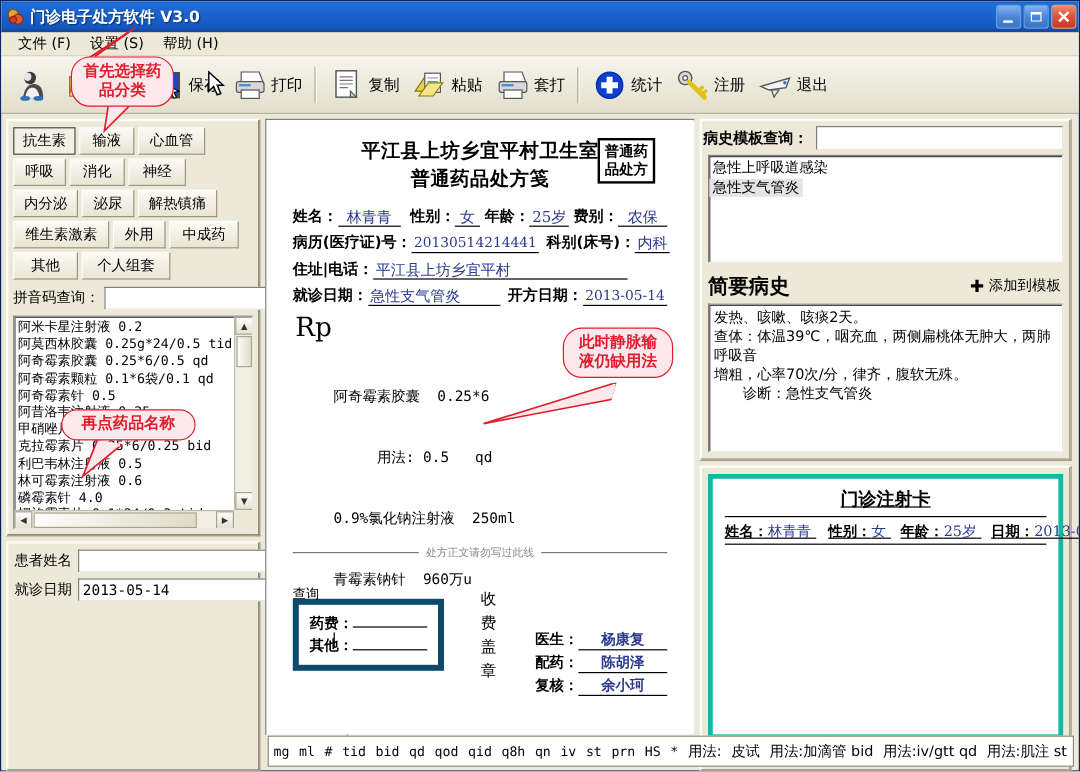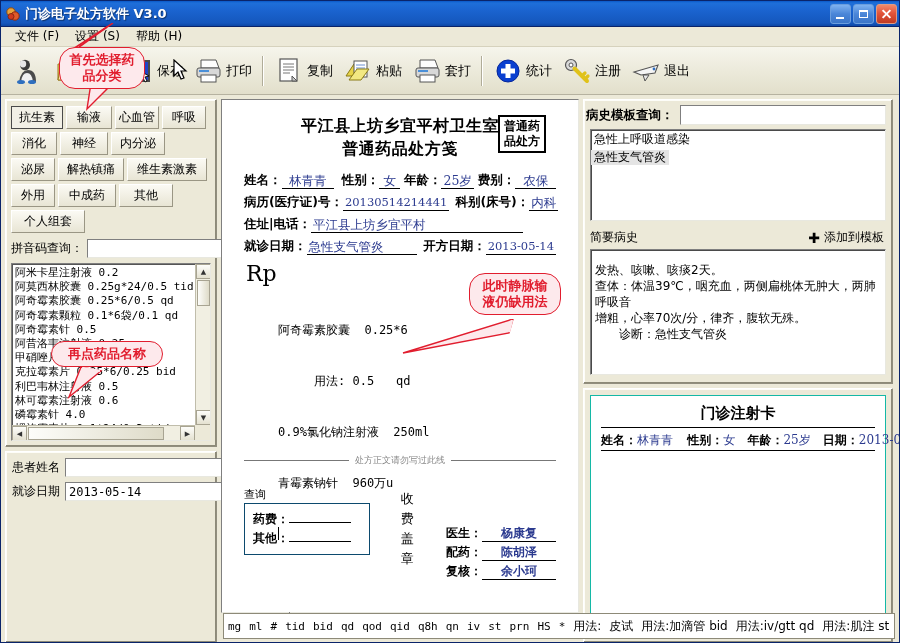--- a/index.html
+++ b/index.html
@@ -204,50 +204,50 @@
   .rx-lines {
     font-family: "DejaVu Sans Mono", monospace; font-size: 12px;
     line-height: 17px; padding-left: 34px; color: #000; white-space: pre;
   }
   .caret { display: inline-block; width: 1px; height: 13px; background: #000; vertical-align: -2px; }
 
   .rx-footer { position: absolute; left: 22px; right: 22px; bottom: 30px; }
   .cutline { display: flex; align-items: center; gap: 6px; color: #888; font-size: 9px; }
   .cutline .hr { flex: 1; border-top: 1px solid #777; }
   .foot-row { display: flex; align-items: center; margin-top: 8px; }
-  .fee-box { border: 1px solid #0c4a6e; padding: 5px 8px; font-size: 12px; font-weight: bold; width: 128px; }
+  .fee-box { border: 5px solid #0c4a6e; padding: 5px 8px; font-size: 12px; font-weight: bold; width: 128px; text-align: center; }
   .fee-box div { margin: 2px 0; white-space: nowrap; }
   .fee-line { display: inline-block; width: 62px; border-bottom: 1px solid #000; }
   .seal { text-align: center; font-family: Liberation Serif, serif; font-size: 13px; line-height: 20px; margin-left: 24px; }
   .sign { margin-left: 26px; font-size: 12px; font-weight: bold; margin-top: 48px; }
   .sign div { margin: 2px 0; white-space: nowrap; }
   .sign .uline { width: 74px; font-size: 12px; }
 
   
   .r-row { display: flex; align-items: center; gap: 6px; padding: 5px 6px 4px 2px; }
   .r-row .lab { font-size: 12.5px; font-weight: bold; white-space: nowrap; }
   .r-row input {
     flex: 1; height: 20px; font-size: 12px; padding: 0 3px;
     border: 1px solid #7f7f7f; border-right-color:#e8e8e0; border-bottom-color:#e8e8e0;
     outline: none; font-family: "DejaVu Sans", sans-serif;
   }
   .tpl-list { margin: 0 6px 6px 6px; height: 92px; overflow: hidden; }
   .tpl-list ul { margin: 0; padding: 2px 0 0 0; list-style: none; font-family: Liberation Serif, serif; }
   .tpl-list li { font-size: 12px; line-height: 15px; padding: 0 3px; cursor: pointer; }
   .tpl-list li.hl { background: #e4e4e4; display: inline-block; }
   .hist-head { display: flex; align-items: center; justify-content: space-between; padding: 2px 8px 3px 6px; }
-  .hist-head .lab { font-size: 12px; font-weight: normal; }
+  .hist-head .lab { font-size: 17px; font-weight: bold; }
   .addtpl { display: flex; align-items: center; gap: 4px; font-size: 12px; cursor: pointer; }
   .plus-ic { font-weight: bold; font-size: 14px; }
-  .hist-box { margin: 0 6px 6px 6px; height: 126px; padding: 12px 4px; overflow: hidden; }
+  .hist-box { margin: 0 6px 6px 6px; height: 126px; padding: 2px 4px; overflow: hidden; }
   .hist-box p { margin: 0; font-size: 12px; line-height: 16px; color: #000; }
   .hist-box p.ind { text-indent: 24px; }
 
   .inj-card { flex: 1; display: flex; flex-direction: column; padding: 6px; }
-  .inj-sheet { flex: 1; background: #fff; border: 1px solid #14b8a6; padding: 8px 10px; position: relative; }
+  .inj-sheet { flex: 1; background: #fff; border: 4px solid #14b8a6; padding: 8px 10px; position: relative; text-decoration: underline; }
   .inj-title { text-align: center; font-weight: bold; font-size: 15px; padding-bottom: 3px; }
   .inj-rule { border-top: 1px solid #000; margin: 1px 0 4px 0; }
   .inj-info { font-size: 12px; font-weight: bold; white-space: nowrap; }
   .inj-info .v { color: #2b3a8f; font-weight: normal; font-family: "DejaVu Serif", serif; }
   .print-link {
     display: flex; align-items: center; justify-content: flex-end;
     gap: 4px; padding: 3px 8px 0 0; font-size: 12px; color: #1b3fa0; cursor: pointer;
   }
 
   
@@ -446,21 +446,21 @@
   </div>
 
   <div class="body">
 
     <div class="col-left">
 
       <div class="panel" style="height:348px;display:flex;flex-direction:column;">
         <div class="cats">
           <span class="cat-btn active" style="width:52px">抗生素</span>
           <span class="cat-btn" style="width:46px">输液</span>
-          <span class="cat-btn" style="width:44px">心血管</span>
+          <span class="cat-btn" style="width:56px">心血管</span>
           <span class="cat-btn" style="width:44px">呼吸</span>
           <span class="cat-btn" style="width:46px">消化</span>
           <span class="cat-btn" style="width:48px">神经</span>
           <span class="cat-btn" style="width:54px">内分泌</span>
           <span class="cat-btn" style="width:44px">泌尿</span>
           <span class="cat-btn" style="width:66px">解热镇痛</span>
           <span class="cat-btn" style="width:80px">维生素激素</span>
           <span class="cat-btn" style="width:44px">外用</span>
           <span class="cat-btn" style="width:58px">中成药</span>
           <span class="cat-btn" style="width:54px">其他</span>

